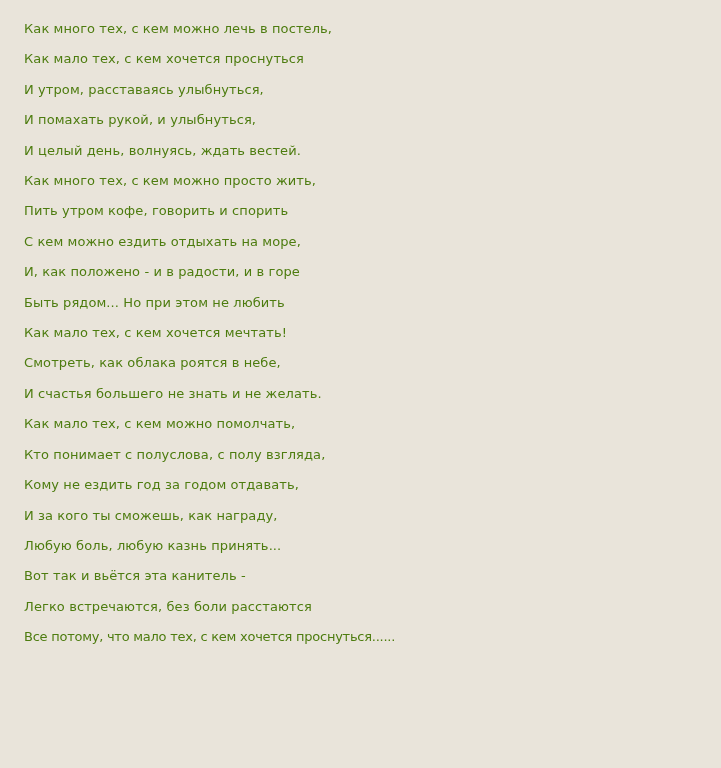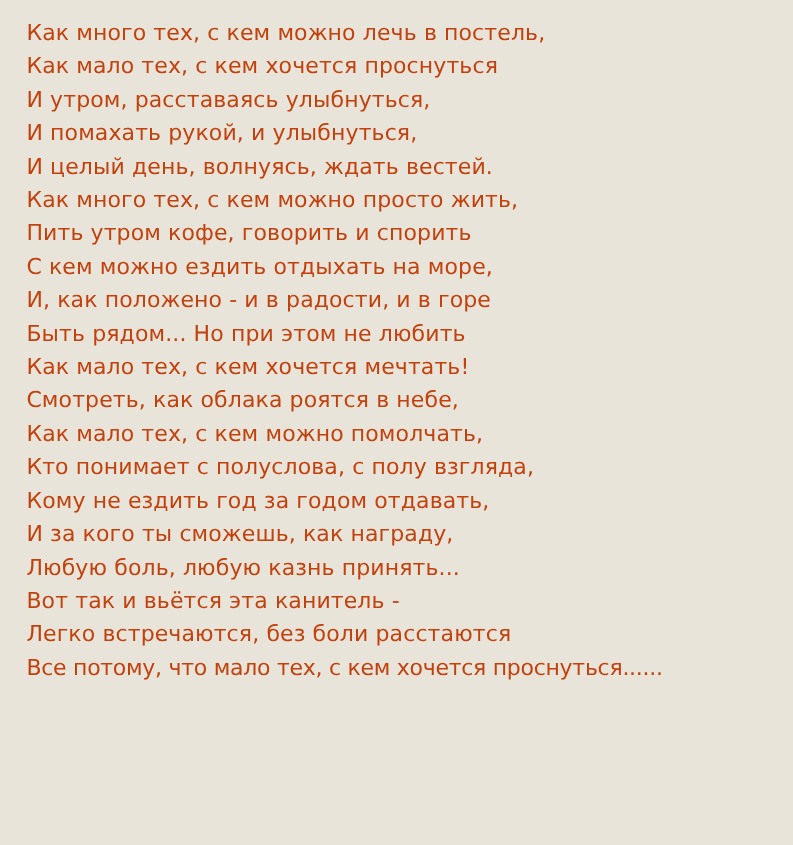--- a/index.html
+++ b/index.html
@@ -17,23 +17,23 @@
     box-sizing: border-box;
     width: 721px;
     height: 768px;
     padding: 14px 8px 10px 24px;
     background: #e9e4da;
     display: flex;
     flex-direction: column;
     justify-content: flex-start;
   }
   .line {
-    font-size: 20px;
+    font-size: 13px;
     line-height: 30.4px;
-    color: #c2410c;
+    color: #4d7c0f;
     white-space: pre;
     letter-spacing: 0.1px;
   }
   .line.tight {
     letter-spacing: -0.25px;
   }
 </style>
 </head>
 <body>
 
@@ -43,20 +43,21 @@
   <div class="line">И утром, расставаясь улыбнуться,</div>
   <div class="line">И помахать рукой, и улыбнуться,</div>
   <div class="line">И целый день, волнуясь, ждать вестей.</div>
   <div class="line">Как много тех, с кем можно просто жить,</div>
   <div class="line">Пить утром кофе, говорить и спорить</div>
   <div class="line">С кем можно ездить отдыхать на море,</div>
   <div class="line">И, как положено - и в радости, и в горе</div>
   <div class="line">Быть рядом... Но при этом не любить</div>
   <div class="line">Как мало тех, с кем хочется мечтать!</div>
   <div class="line">Смотреть, как облака роятся в небе,</div>
+  <div class="line">И счастья большего не знать и не желать.</div>
   <div class="line">Как мало тех, с кем можно помолчать,</div>
   <div class="line">Кто понимает с полуслова, с полу взгляда,</div>
   <div class="line">Кому не ездить год за годом отдавать,</div>
   <div class="line">И за кого ты сможешь, как награду,</div>
   <div class="line">Любую боль, любую казнь принять...</div>
   <div class="line">Вот так и вьётся эта канитель -</div>
   <div class="line">Легко встречаются, без боли расстаются</div>
   <div class="line tight">Все потому, что мало тех, с кем хочется проснуться......</div>
 </div>
 

